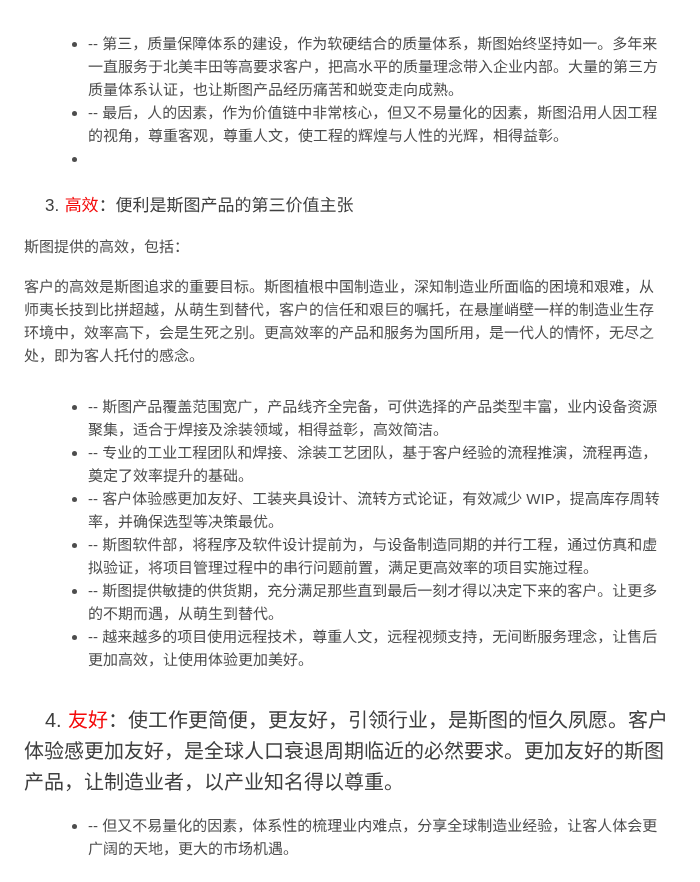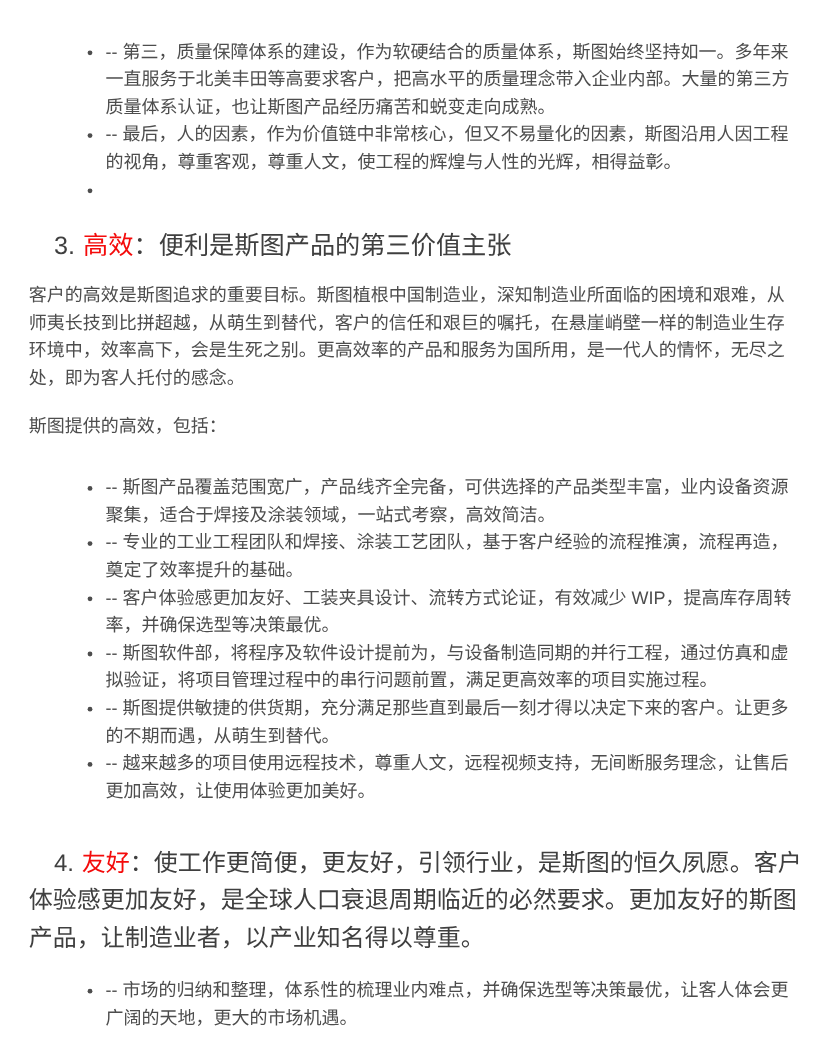--- a/index.html
+++ b/index.html
@@ -29,21 +29,21 @@
     text-align: left;
   }
   ul.bullets li.empty { min-height: 23px; }
   h3.sec-heading {
     font-weight: 400;
     color: var(--heading-color, #3f3f3f);
     text-indent: 21px;
     text-align: left;
   }
   h3.h-s3 {
-    font-size: 21px;
+    font-size: 17px;
     line-height: 24px;
     margin: 24px 0 16px 0;
   }
   h3.h-s4 {
     font-size: 20px;
     line-height: 31px;
     margin: 34px -10px 16px 0;
   }
   .kw-red { color: var(--accent-red, #f40b0b); }
   .sec-num { margin-right: 0.32em; }
@@ -64,35 +64,35 @@
   <ul class="bullets intro">
     <li>-- 第三，质量保障体系的建设，作为软硬结合的质量体系，斯图始终坚持如一。多年来一直服务于北美丰田等高要求客户，把高水平的质量理念带入企业内部。大量的第三方质量体系认证，也让斯图产品经历痛苦和蜕变走向成熟。</li>
     <li>-- 最后，人的因素，作为价值链中非常核心，但又不易量化的因素，斯图沿用人因工程的视角，尊重客观，尊重人文，使工程的辉煌与人性的光辉，相得益彰。</li>
     <li class="empty"></li>
   </ul>
 
   <h3 class="sec-heading h-s3">
     <span class="sec-num">3.</span><span class="kw-red">高效</span><span>：便利是斯图产品的第三价值主张</span>
   </h3>
 
+  <p class="body-para">斯图提供的高效，包括：</p>
   <p class="body-para">客户的高效是斯图追求的重要目标。斯图植根中国制造业，深知制造业所面临的困境和艰难，从师夷长技到比拼超越，从萌生到替代，客户的信任和艰巨的嘱托，在悬崖峭壁一样的制造业生存环境中，效率高下，会是生死之别。更高效率的产品和服务为国所用，是一代人的情怀，无尽之处，即为客人托付的感念。</p>
-  <p class="body-para">斯图提供的高效，包括：</p>
 
   <div class="gap-before-list"></div>
 
   <ul class="bullets s3">
-    <li>-- 斯图产品覆盖范围宽广，产品线齐全完备，可供选择的产品类型丰富，业内设备资源聚集，适合于焊接及涂装领域，一站式考察，高效简洁。</li>
+    <li>-- 斯图产品覆盖范围宽广，产品线齐全完备，可供选择的产品类型丰富，业内设备资源聚集，适合于焊接及涂装领域，相得益彰，高效简洁。</li>
     <li>-- 专业的工业工程团队和焊接、涂装工艺团队，基于客户经验的流程推演，流程再造，奠定了效率提升的基础。</li>
     <li>-- 客户体验感更加友好、工装夹具设计、流转方式论证，有效减少 WIP，提高库存周转率，并确保选型等决策最优。</li>
     <li>-- 斯图软件部，将程序及软件设计提前为，与设备制造同期的并行工程，通过仿真和虚拟验证，将项目管理过程中的串行问题前置，满足更高效率的项目实施过程。</li>
     <li>-- 斯图提供敏捷的供货期，充分满足那些直到最后一刻才得以决定下来的客户。让更多的不期而遇，从萌生到替代。</li>
     <li>-- 越来越多的项目使用远程技术，尊重人文，远程视频支持，无间断服务理念，让售后更加高效，让使用体验更加美好。</li>
   </ul>
 
   <h3 class="sec-heading h-s4">
     <span class="sec-num">4.</span><span class="kw-red">友好</span><span>：使工作更简便，更友好，引领行业，是斯图的恒久夙愿。客户体验感更加友好，是全球人口衰退周期临近的必然要求。更加友好的斯图产品，让制造业者，以产业知名得以尊重。</span>
   </h3>
 
   <ul class="bullets s4">
-    <li>-- 市场的归纳和整理，体系性的梳理业内难点，并确保选型等决策最优，让客人体会更广阔的天地，更大的市场机遇。</li>
+    <li>-- 但又不易量化的因素，体系性的梳理业内难点，分享全球制造业经验，让客人体会更广阔的天地，更大的市场机遇。</li>
   </ul>
 
 </div>
 
 </body></html>

